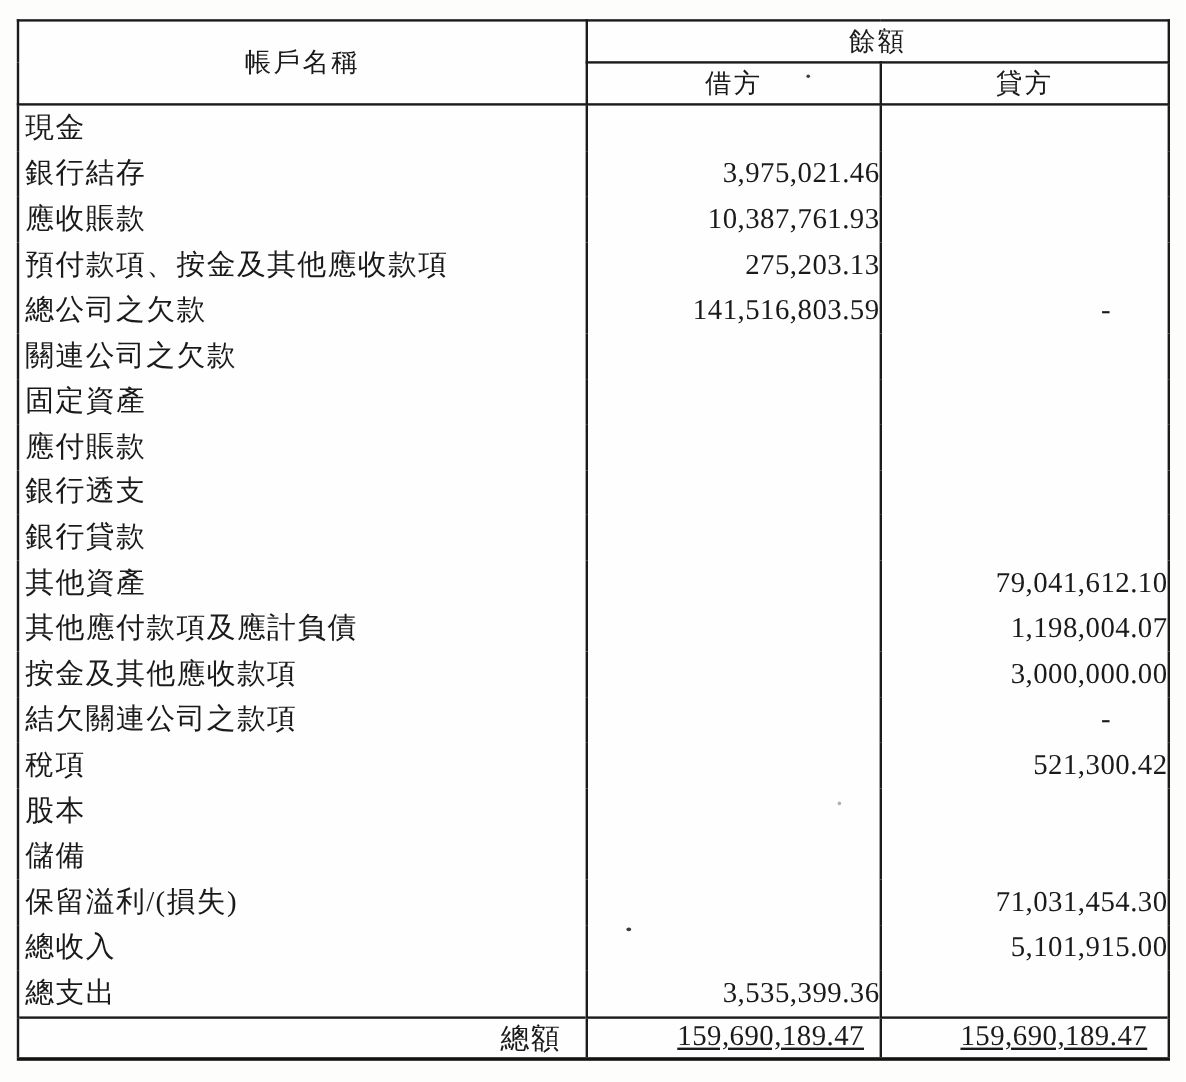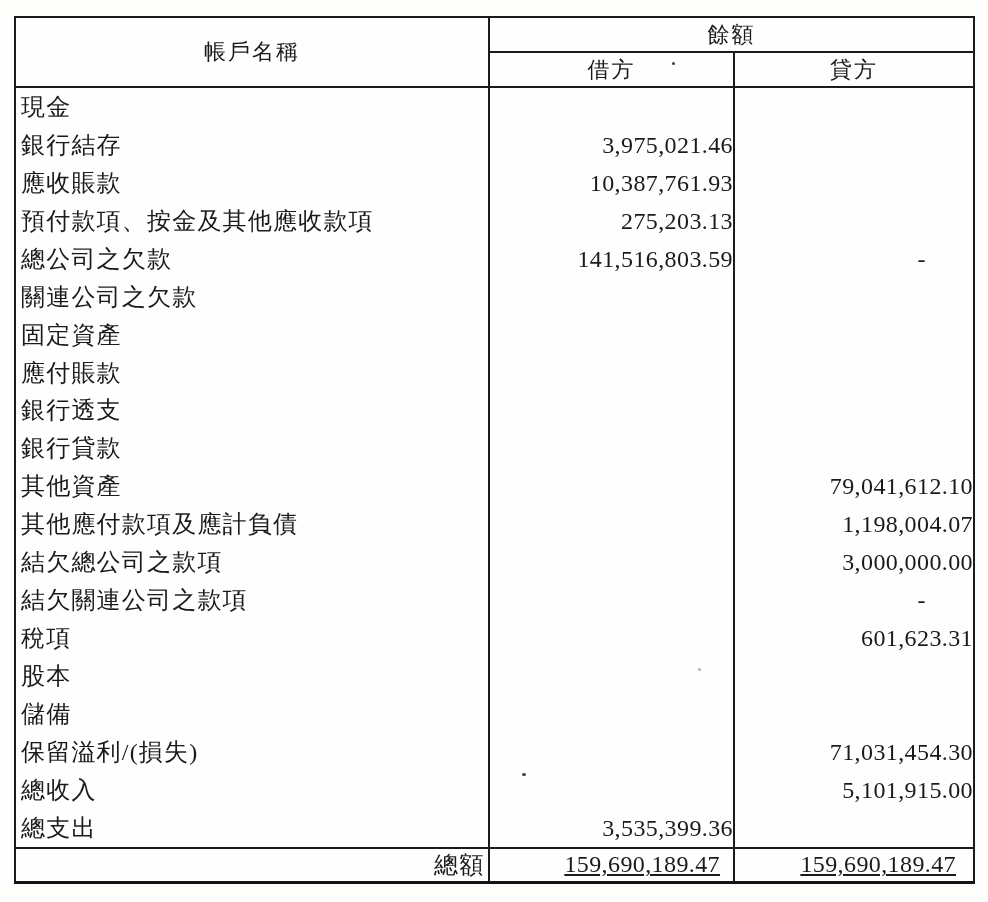--- a/index.html
+++ b/index.html
@@ -39,21 +39,21 @@
   td.name-cell{padding-left:5px;letter-spacing:1.2px;}
   td.num{text-align:right;padding-right:0;letter-spacing:0.4px;}
   td.num.credit{}
   td.num.dash{padding-right:47px;}
   tfoot td{
     border:2px solid #1b1b1b;
     border-bottom:3px solid #141414;
     height:32px;
     font-size:24px;
   }
-  tfoot td.total-label{text-align:right;padding-right:3px;letter-spacing:1.5px;}
+  tfoot td.total-label{text-align:right;padding-right:20px;letter-spacing:1.5px;}
   tfoot td.num{text-align:right;padding-right:13px;letter-spacing:0.4px;text-decoration:underline;}
   tfoot td.num.credit{padding-right:17px;}
   .speck{position:absolute;background:#3c3c3c;border-radius:50%;}
 </style>
 </head>
 <body>
 
 <div class="sheet">
   <table>
     <colgroup>
@@ -126,33 +126,33 @@
           <td class="name-cell">其他資產</td>
           <td class="num"></td>
           <td class="num credit">79,041,612.10</td>
         </tr>
         <tr>
           <td class="name-cell">其他應付款項及應計負債</td>
           <td class="num"></td>
           <td class="num credit">1,198,004.07</td>
         </tr>
         <tr>
-          <td class="name-cell">結欠總公司之款項</td>
+          <td class="name-cell">按金及其他應收款項</td>
           <td class="num"></td>
           <td class="num credit">3,000,000.00</td>
         </tr>
         <tr>
           <td class="name-cell">結欠關連公司之款項</td>
           <td class="num"></td>
           <td class="num credit dash">-</td>
         </tr>
         <tr>
           <td class="name-cell">稅項</td>
           <td class="num"></td>
-          <td class="num credit">601,623.31</td>
+          <td class="num credit">521,300.42</td>
         </tr>
         <tr>
           <td class="name-cell">股本</td>
           <td class="num"></td>
           <td class="num credit"></td>
         </tr>
         <tr>
           <td class="name-cell">儲備</td>
           <td class="num"></td>
           <td class="num credit"></td>

